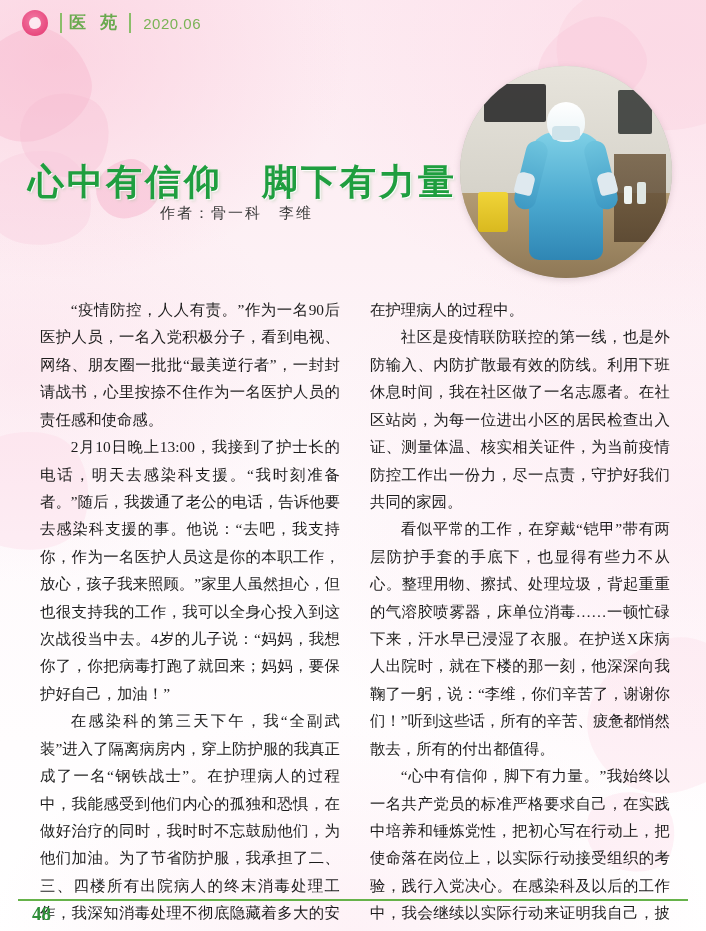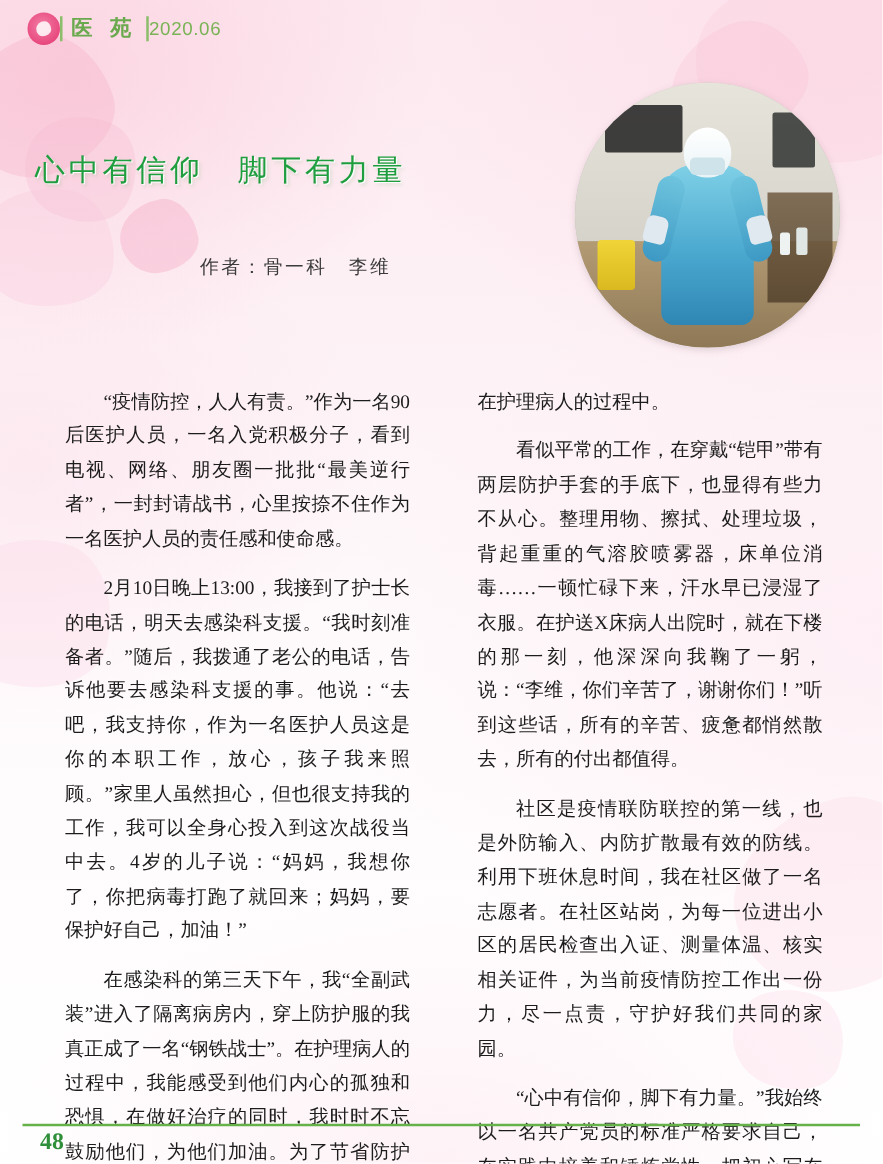--- a/index.html
+++ b/index.html
@@ -45,20 +45,21 @@
   .petal.p8 { right: -50px; bottom: 140px; width: 170px; height: 150px; background: rgba(251,214,229,0.30); transform: rotate(-16deg); }
   .petal.p9 { right: 30px; bottom: 60px; width: 90px; height: 80px; background: rgba(250,205,222,0.25); transform: rotate(20deg); }
 
   
   .masthead {
     position: absolute;
     left: 22px;
     top: 8px;
     display: flex;
     align-items: center;
+    gap: 12px;
     height: 30px;
   }
   .logo-badge {
     position: relative;
     width: 26px;
     height: 26px;
     border-radius: 50%;
     background: radial-gradient(circle at 45% 40%, #f27ca6 0%, #e8497e 70%, #d63a6e 100%);
     display: flex;
     align-items: center;
@@ -87,23 +88,23 @@
     font-family: "Liberation Sans", sans-serif;
     font-size: 15px;
     color: #7ab356;
     letter-spacing: 0.5px;
   }
 
   
   .article-title {
     position: absolute;
     left: 28px;
-    top: 104px;
-    font-size: 24px;
-    font-weight: 400;
+    top: 134px;
+    font-size: 36px;
+    font-weight: 700;
     letter-spacing: 3px;
     color: #1f9e3f;
     text-shadow: 1px 1px 0 rgba(255,255,255,0.9), 2px 2px 3px rgba(120,180,120,0.28);
     white-space: nowrap;
   }
   .byline {
     position: absolute;
     left: 160px;
     top: 204px;
     font-size: 15px;
@@ -201,21 +202,21 @@
   }
   .col {
     width: 300px;
     font-size: 15.4px;
     line-height: 1.78;
     color: #1c1c1c;
     text-align: justify;
     text-justify: inter-ideograph;
   }
   .col p {
-    margin: 12px;
+    margin: 0;
     text-indent: 2em;
   }
 
   
   .footer {
     position: absolute;
     left: 0;
     bottom: 0;
     width: 706px;
     height: 40px;
@@ -287,22 +288,22 @@
   </div>
 
   <div class="columns">
     <div class="col">
       <p>“疫情防控，人人有责。”作为一名90后医护人员，一名入党积极分子，看到电视、网络、朋友圈一批批“最美逆行者”，一封封请战书，心里按捺不住作为一名医护人员的责任感和使命感。</p>
       <p>2月10日晚上13:00，我接到了护士长的电话，明天去感染科支援。“我时刻准备者。”随后，我拨通了老公的电话，告诉他要去感染科支援的事。他说：“去吧，我支持你，作为一名医护人员这是你的本职工作，放心，孩子我来照顾。”家里人虽然担心，但也很支持我的工作，我可以全身心投入到这次战役当中去。4岁的儿子说：“妈妈，我想你了，你把病毒打跑了就回来；妈妈，要保护好自己，加油！”</p>
       <p>在感染科的第三天下午，我“全副武装”进入了隔离病房内，穿上防护服的我真正成了一名“钢铁战士”。在护理病人的过程中，我能感受到他们内心的孤独和恐惧，在做好治疗的同时，我时时不忘鼓励他们，为他们加油。为了节省防护服，我承担了二、三、四楼所有出院病人的终末消毒处理工作，我深知消毒处理不彻底隐藏着多大的安全隐患，必须杜绝一</p>
     </div>
     <div class="col">
       <p style="text-indent:0">在护理病人的过程中。</p>
+      <p>社区是疫情联防联控的第一线，也是外防输入、内防扩散最有效的防线。利用下班休息时间，我在社区做了一名志愿者。在社区站岗，为每一位进出小区的居民检查出入证、测量体温、核实相关证件，为当前疫情防控工作出一份力，尽一点责，守护好我们共同的家园。</p>
       <p>看似平常的工作，在穿戴“铠甲”带有两层防护手套的手底下，也显得有些力不从心。整理用物、擦拭、处理垃圾，背起重重的气溶胶喷雾器，床单位消毒……一顿忙碌下来，汗水早已浸湿了衣服。在护送X床病人出院时，就在下楼的那一刻，他深深向我鞠了一躬，说：“李维，你们辛苦了，谢谢你们！”听到这些话，所有的辛苦、疲惫都悄然散去，所有的付出都值得。</p>
-      <p>社区是疫情联防联控的第一线，也是外防输入、内防扩散最有效的防线。利用下班休息时间，我在社区做了一名志愿者。在社区站岗，为每一位进出小区的居民检查出入证、测量体温、核实相关证件，为当前疫情防控工作出一份力，尽一点责，守护好我们共同的家园。</p>
       <p>“心中有信仰，脚下有力量。”我始终以一名共产党员的标准严格要求自己，在实践中培养和锤炼党性，把初心写在行动上，把使命落在岗位上，以实际行动接受组织的考验，践行入党决心。在感染科及以后的工作中，我会继续以实际行动来证明我自己，披荆斩棘，勇往直前。</p>
     </div>
   </div>
 
   <div class="footer">
     <div class="footer-rule"></div>
     <div class="page-number">48</div>
   </div>
 
 </div>

